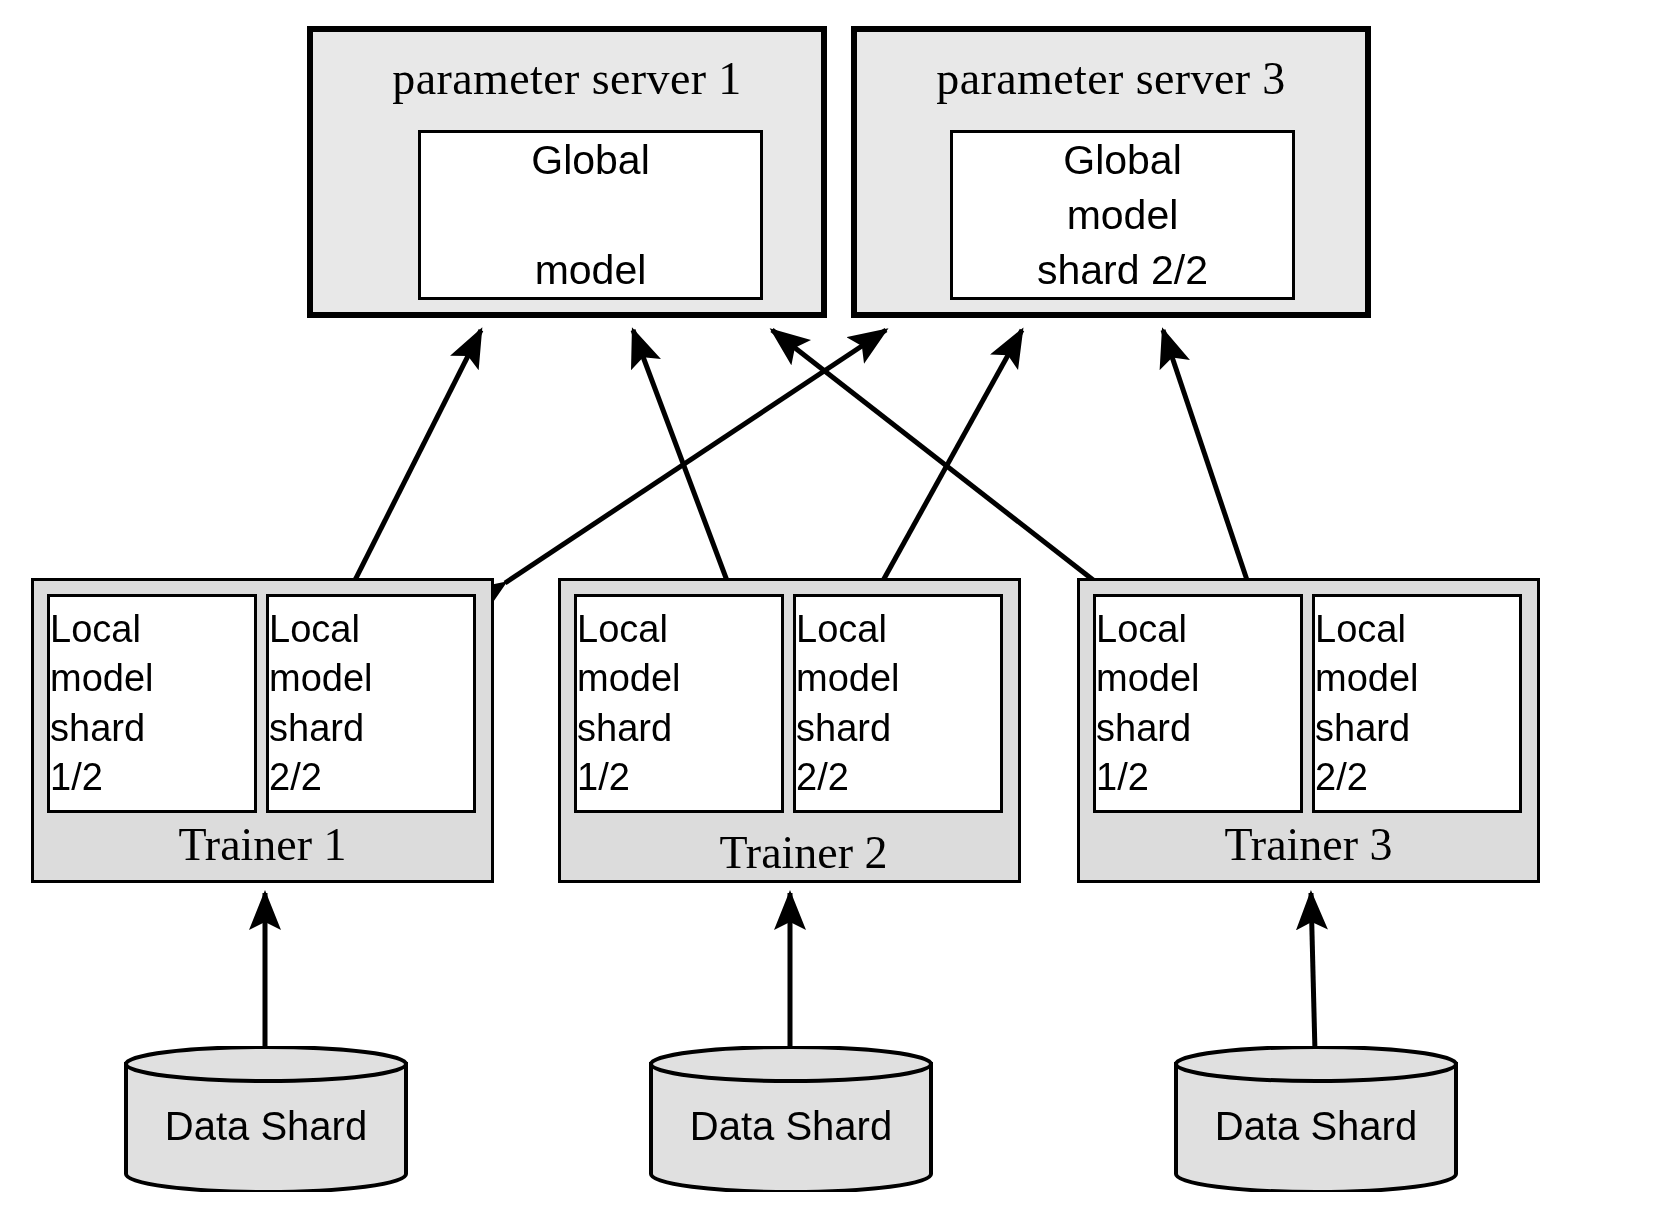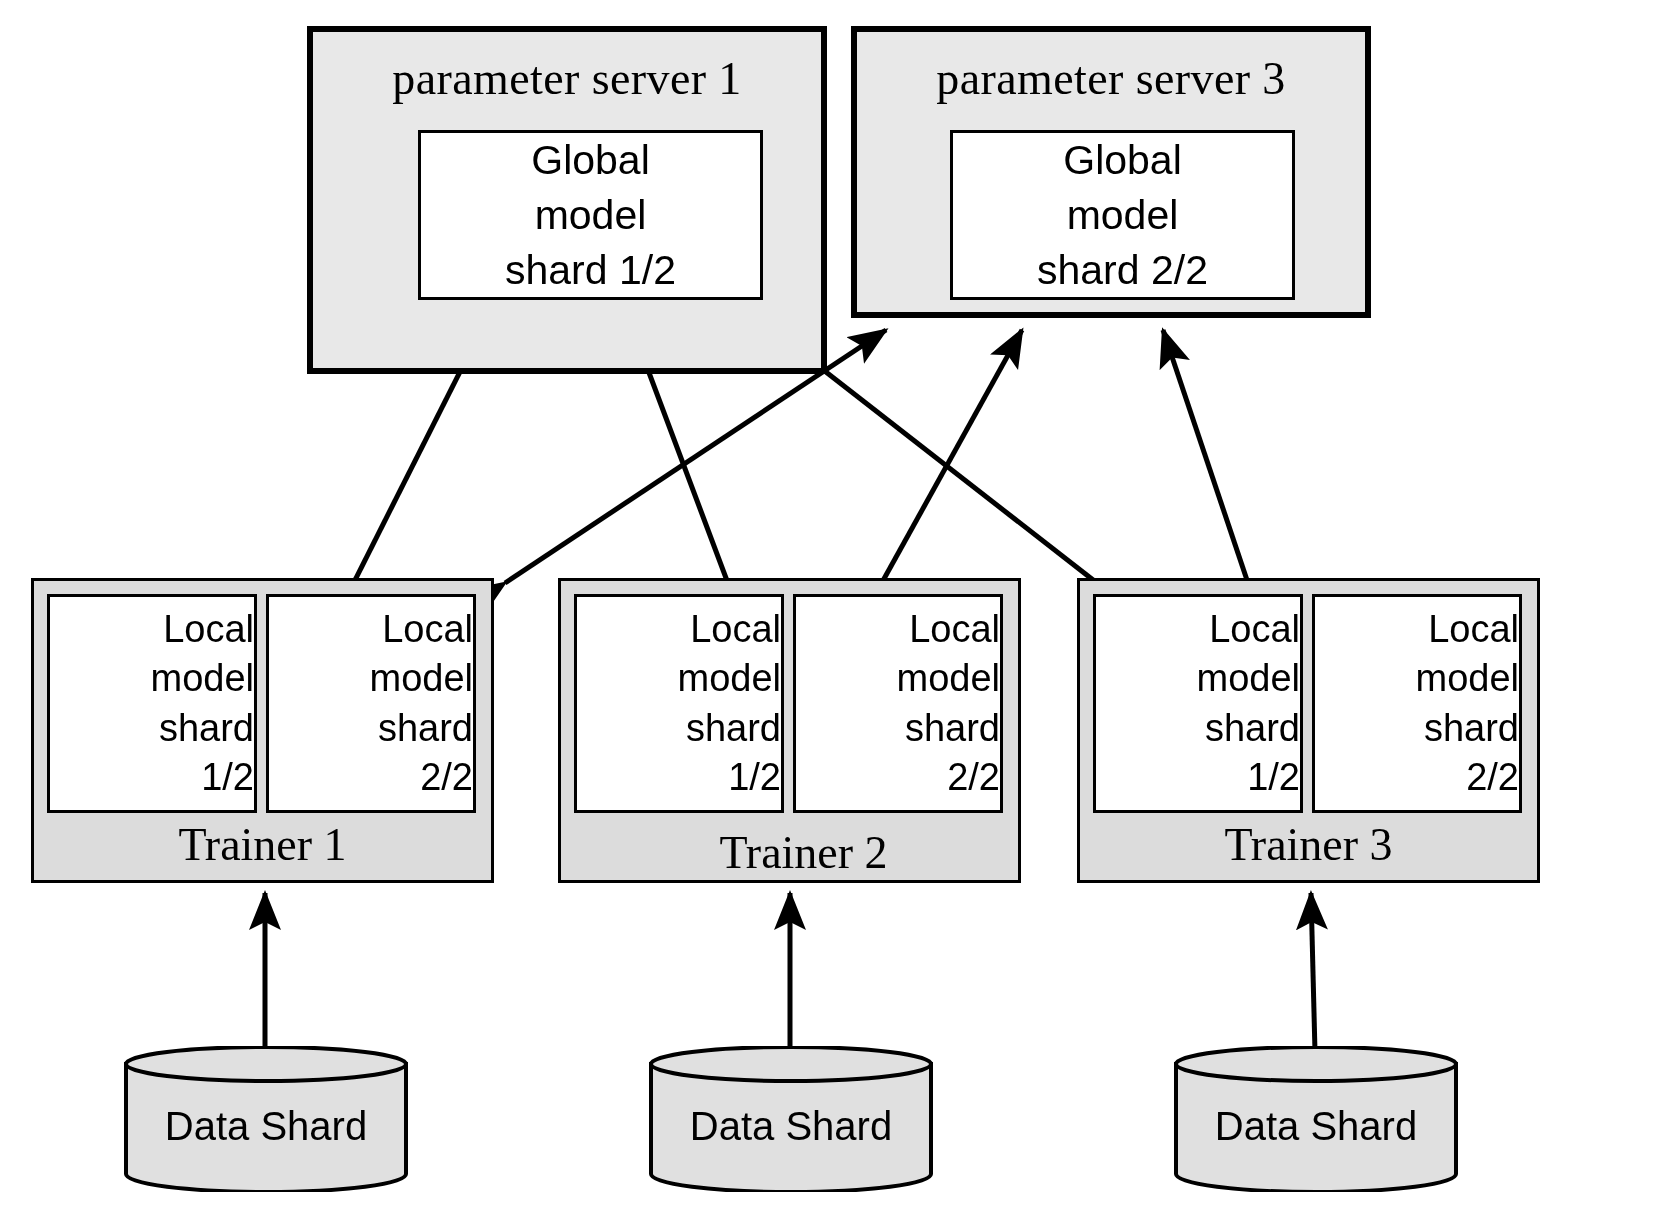--- a/index.html
+++ b/index.html
@@ -62,21 +62,21 @@
     border: 3px solid #000000;
     box-sizing: border-box;
   }
   .shard-box {
     position: absolute;
     background: #ffffff;
     border: 3px solid #000000;
     box-sizing: border-box;
     display: flex;
     flex-direction: column;
-    align-items: flex-end;
+    align-items: flex-start;
     justify-content: center;
   }
   .shard-box span {
     display: block;
     font-family: "Liberation Sans", sans-serif;
     font-size: 38px;
     line-height: 1.3;
     color: #000000;
     text-align: center;
     white-space: nowrap;
@@ -145,26 +145,25 @@
     </g>
 
     <g stroke="#000000" stroke-width="5" fill="none" marker-end="url(#ah)">
 
       <line x1="265" y1="1052" x2="265" y2="893"></line>
       <line x1="790" y1="1052" x2="790" y2="893"></line>
       <line x1="1315" y1="1052" x2="1311" y2="893"></line>
     </g>
   </svg>
 
-  <div class="ps-box" style="left:307px; top:26px; width:520px; height:348px;">
+  <div class="ps-box" style="left:307px; top:26px; width:520px; height:292px;">
     <div class="ps-title">parameter server 1</div>
     <div class="ps-inner" style="left:105px; top:98px; width:345px; height:170px;">
       <span>Global</span>
       <span>model</span>
-      <span>shard 1/2</span>
     </div>
   </div>
 
   <div class="ps-box" style="left:851px; top:26px; width:520px; height:292px;">
     <div class="ps-title">parameter server 3</div>
     <div class="ps-inner" style="left:93px; top:98px; width:345px; height:170px;">
       <span>Global</span>
       <span>model</span>
       <span>shard 2/2</span>
     </div>

